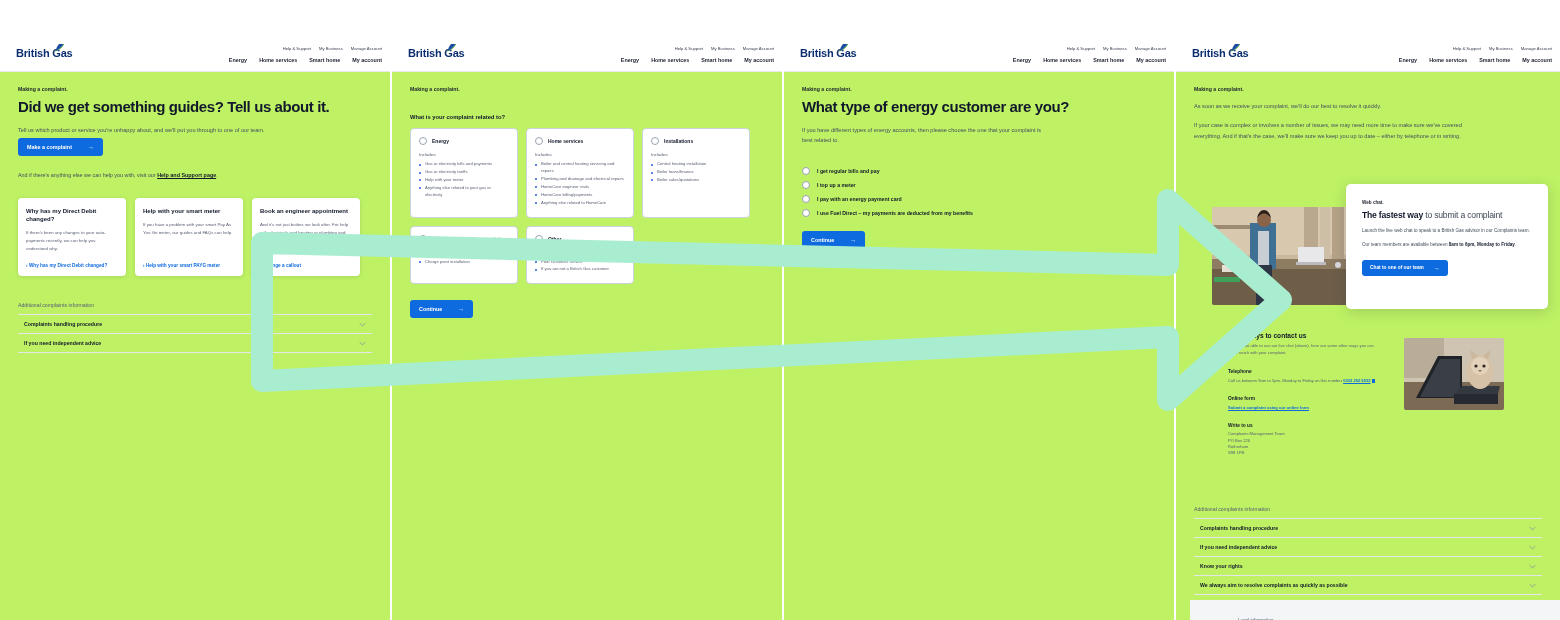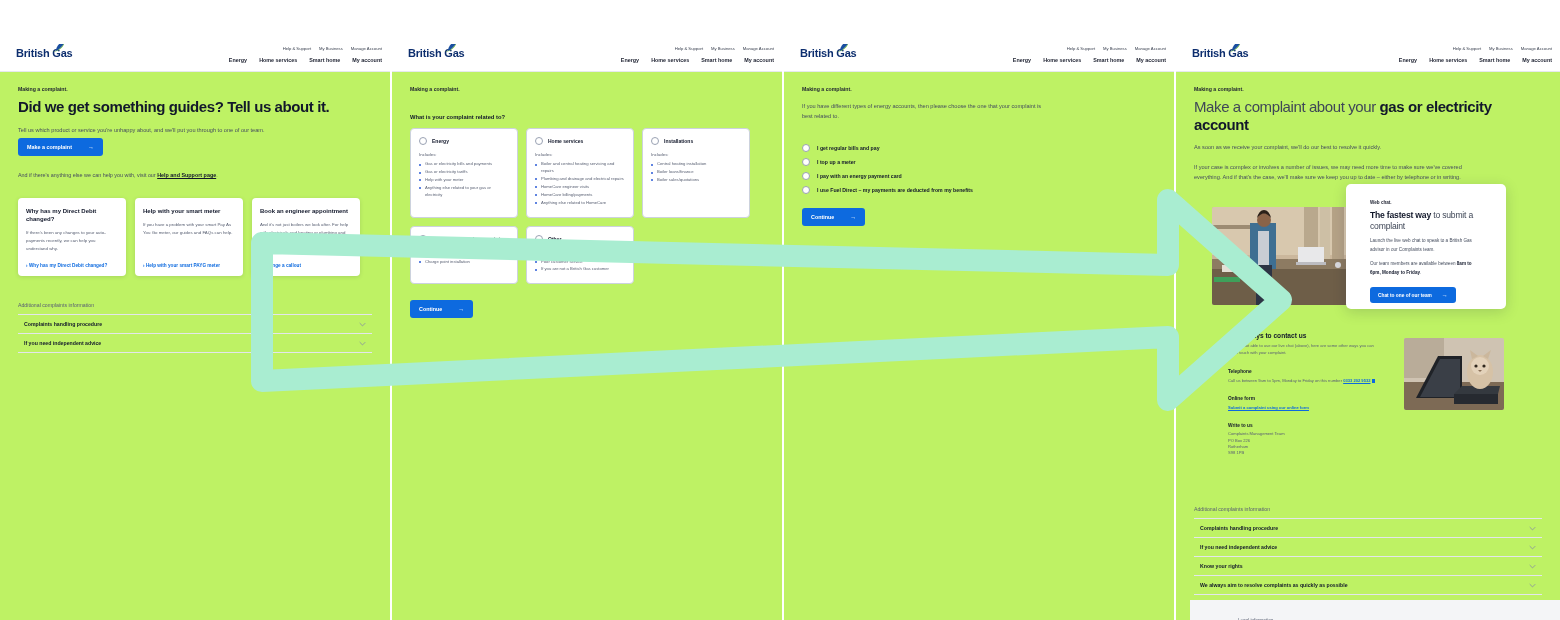--- a/index.html
+++ b/index.html
@@ -92,23 +92,23 @@
   .rlist { margin-top: 22px; display:flex; flex-direction: column; gap: 6px; }
   .rrow { display:flex; align-items:center; gap: 7px; cursor: pointer; }
   .rrow .lbl { font-size: 5.2px; color:#12182b; font-weight: 600; white-space: nowrap; }
 
   
   .hero-img {
     position:absolute; left: 36px; top: 163px; width: 180px; height: 98px;
     border-radius: 2px; overflow:hidden;
   }
   .webchat {
-    position: absolute; left: 170px; top: 140px; width: 160px; height: 125px;
+    position: absolute; left: 170px; top: 140px; width: 202px; height: 125px;
     background: #fff; border-radius: 5px; box-shadow: 0 3px 14px rgba(20,30,60,.17);
-    padding: 16px 24px;
+    padding: 16px 16px;
   }
   .webchat .eyebrow { font-size: 4.6px; margin-bottom: 5px; }
   .webchat h2 { font-size: 8.6px; font-weight: 400; color:#3f4757; letter-spacing:-0.2px; line-height:1.25; }
   .webchat h2 b { font-weight: 700; color: #12182b; }
   .webchat p { font-size: 4.6px; color:#454d5e; line-height:1.85; margin-top: 6px; }
   .webchat p b { color:#12182b; }
   .webchat .btn { margin-top: 10px; padding: 5px 8px; font-size: 4.8px; gap: 10px; }
 
   .contact { position: absolute; left: 52px; top: 288px; width: 150px; }
   .contact h2 { font-size: 6.6px; font-weight: 700; color:#12182b; }
@@ -324,20 +324,21 @@
       <div class="main-nav">
         <span>Energy</span>
         <span>Home services</span>
         <span>Smart home</span>
         <span>My account</span>
       </div>
     </div>
 
     <div class="content">
       <div class="eyebrow">Making a complaint.</div>
+      <h1 class="hero">What type of energy customer are you?</h1>
       <p class="lede narrow">If you have different types of energy accounts, then please choose the one that your complaint is best related to.</p>
 
       <div class="rlist">
         <div class="rrow">
           <span class="radio"></span>
           <span class="lbl">I get regular bills and pay</span>
         </div>
         <div class="rrow">
           <span class="radio"></span>
           <span class="lbl">I top up a meter</span>
@@ -376,21 +377,20 @@
       <div class="main-nav">
         <span>Energy</span>
         <span>Home services</span>
         <span>Smart home</span>
         <span>My account</span>
       </div>
     </div>
 
     <div class="content">
       <div class="eyebrow">Making a complaint.</div>
-      <h1 class="hero hero-light"><span>Make a complaint about your </span><b>gas or electricity account</b></h1>
       <p class="lede">As soon as we receive your complaint, we'll do our best to resolve it quickly.</p>
       <p class="lede">If your case is complex or involves a number of issues, we may need more time to make sure we've covered everything. And if that's the case, we'll make sure we keep you up to date – either by telephone or in writing.</p>
     </div>
 
     <div class="hero-img">
       <svg viewBox="0 0 180 98" width="180" height="98">
         <rect width="180" height="98" fill="#cbb79c"></rect>
         <rect x="0" y="0" width="180" height="48" fill="#d8c8ae"></rect>
         <rect x="92" y="0" width="14" height="52" fill="#b9a88d"></rect>
         <rect x="108" y="0" width="10" height="52" fill="#cdbfa5"></rect>

